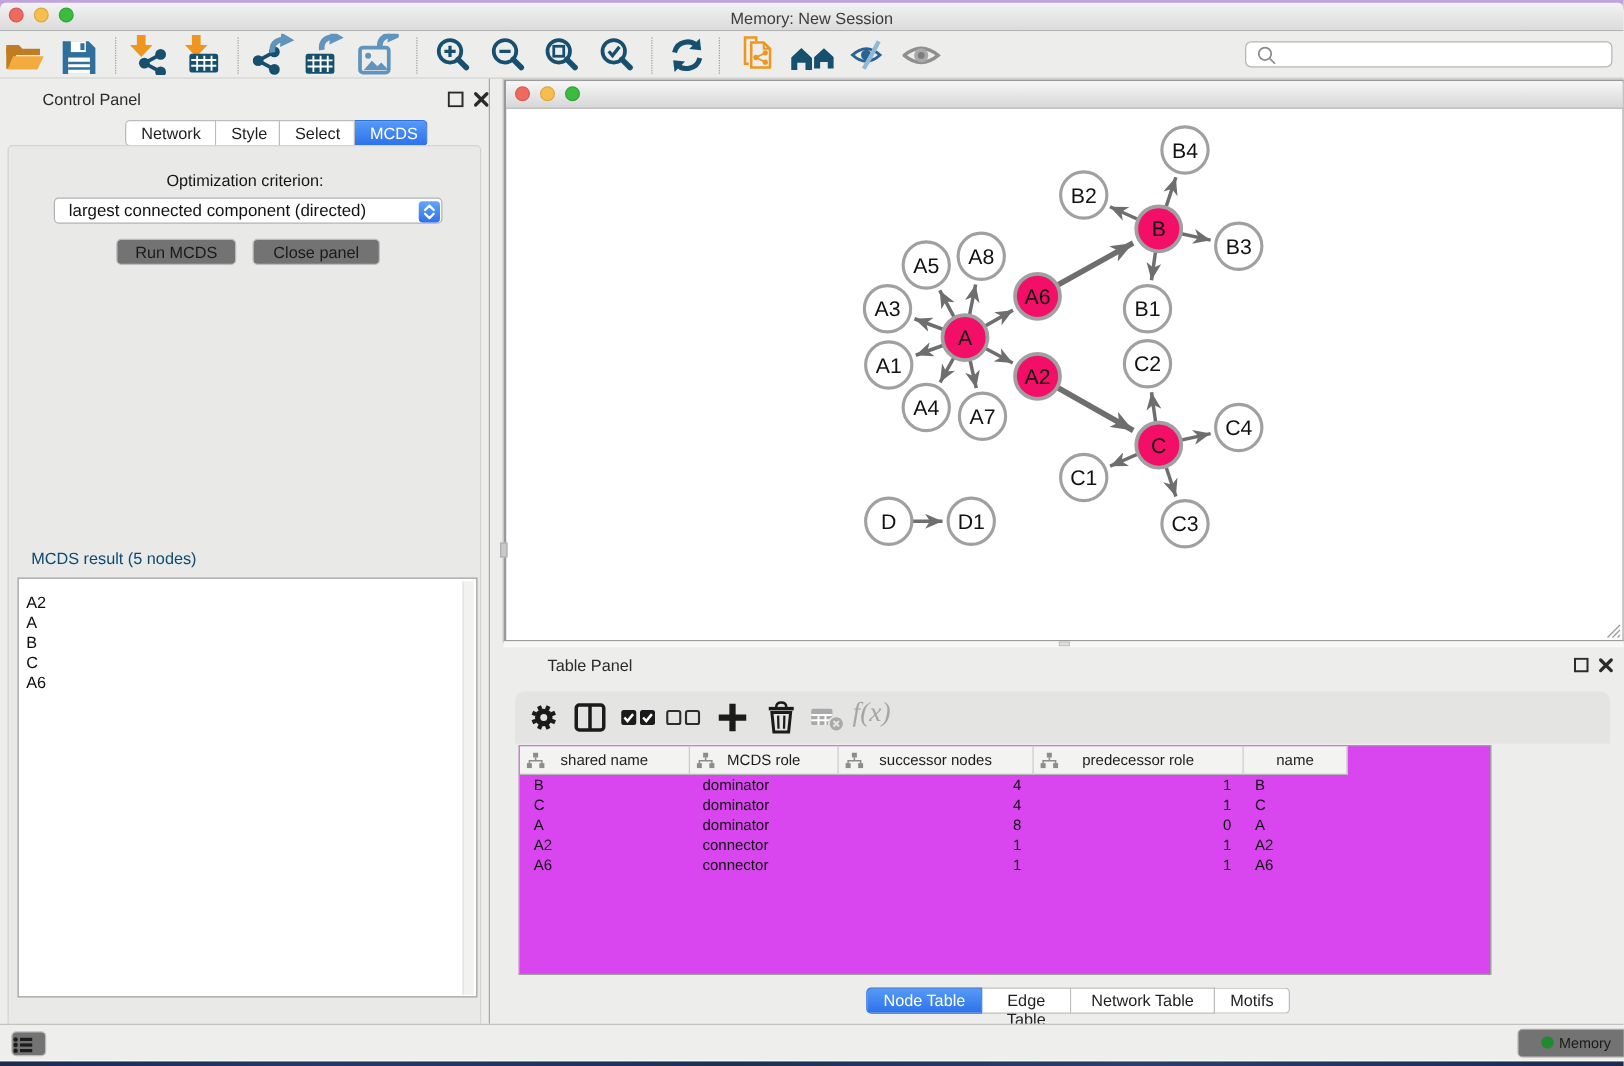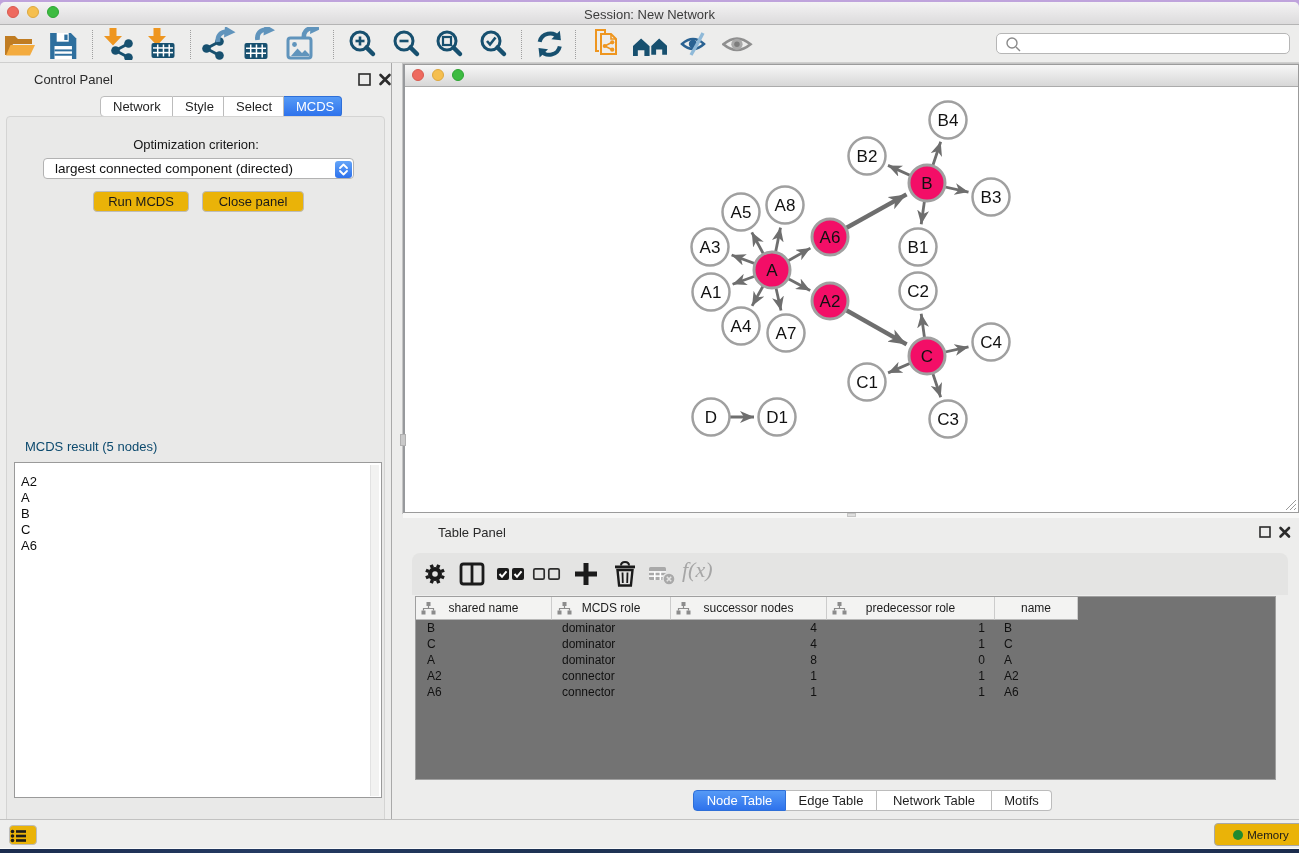--- a/index.html
+++ b/index.html
@@ -23,45 +23,45 @@
 .paneltitle { font-size:13px; color:#2a2a2a;margin-left:21px; }
 
 .seg { display:flex; font-size:13px; color:#1f1f1f;padding-left:22px; }
 .seg span { background:#fff; border:1px solid #bcbcbc; border-left:none; padding:2px 12px 0 12px; height:21px; text-align:center; }
 .seg span:first-child { border-left:1px solid #bcbcbc; border-radius:4px 0 0 4px; }
 .seg span:last-child { border-radius:0 4px 4px 0; }
 .seg span.sel { background:linear-gradient(#559af6,#2e72ec); border-color:#2e6fd8; color:#fff; }
 #innerpanel { left:6px; top:53px; width:379px; height:746px; background:#e9e9e8; border:1px solid #d4d4d3; border-radius:4px; }
 #mcdsfield { left:14px; top:399px; width:368px; height:336px; border:1px solid #9a9a9a; background:#fff; }
 #mcdslegend { left:22px; top:376px; background:#e9e9e8; padding:0 3px; font-size:13px; color:#0c4a6e; }
-.btn { position:absolute; background:#eab308; border:1px solid #bcbcbc; border-radius:4px; font-size:13px; color:#1a1a1a; text-align:center; }
+.btn { position:absolute; background:#737373; border:1px solid #bcbcbc; border-radius:4px; font-size:13px; color:#1a1a1a; text-align:center; }
 
 #gwin { left:403px; top:64px; width:896px; height:449px; background:#fff; border:1px solid #9b9b9b; border-left:2px solid #97999c; outline:1px solid #c4c4c4; }
 #gtitle { left:0; top:0; width:100%; height:22px; background:linear-gradient(#f7f7f7,#d7d7d7); border-bottom:1px solid #ababab; }
 #gtitle .title { width:100%; text-align:center; font-size:13px; color:#2e2e2e; margin-top:4px; }
 
 #tpanel { left:393px; top:518px; width:906px; height:301px; background:#ededec; }
 #ttoolbar { left:19px; top:35px; width:876px; height:42px; background:#e4e4e3; border-radius:8px 8px 0 0; }
-#ttable { left:22px; top:78px; width:861px; height:184px; background:#737373; border:1px solid #9f9f9f; }
+#ttable { left:22px; top:78px; width:778px; height:184px; background:#d946ef; border:1px solid #9f9f9f; }
 .th { position:absolute; top:0; height:23px; background:#f3f3f2; border-right:1px solid #cccccc; border-bottom:1px solid #b7b7b7; font-size:12px; color:#1d1d1d; text-align:center; }
 .td { position:absolute; font-size:12px; color:#111; height:16px; line-height:16px; }
 
 #statusbar { left:0; top:819px; width:1299px; height:29px; background:#eeeeed; border-top:1px solid #c2c2c1; }
 #deskBot { left:0; top:848px; width:1299px; height:5px; border-top:1px solid #fafafa; background:linear-gradient(90deg,#1b2c4e,#243a62 20%,#1d3152 45%,#2b4066 70%,#1a2b4c); }
 svg { display:block; }
 .icon { position:absolute; }
 </style>
 </head>
 <body>
 <div id="deskTop" class="abs"></div>
 <div id="titlebar" class="abs">
   <div class="tl" style="left:7px;background:#ee6a5f;border:0.5px solid #d85a50;"></div>
   <div class="tl" style="left:27px;background:#f5bf4f;border:0.5px solid #dda83e;"></div>
   <div class="tl" style="left:47px;background:#3dbb41;border:0.5px solid #2da534;"></div>
-  <div class="title">Session: New Network</div>
+  <div class="title">Memory: New Session</div>
 </div>
 <div id="toolbar" class="abs">
   <div class="tsep" style="left:92px;"></div>
   <div class="tsep" style="left:190px;"></div>
   <div class="tsep" style="left:333px;"></div>
   <div class="tsep" style="left:521px;"></div>
   <div class="tsep" style="left:575px;"></div>
   <div id="searchbox" class="abs">
       <svg width="18" height="18" style="margin:1px 0 0 7px">
         <circle cx="8" cy="8" r="5" fill="none" stroke="#8a8a8a" stroke-width="1.4"></circle>
@@ -451,21 +451,21 @@
 <div class="td" style="left:500px;top:71px;width:69px;text-align:right;">1</div>
 <div class="td" style="left:588px;top:71px;">A2</div>
 <div class="td" style="left:11px;top:87px;">A6</div>
 <div class="td" style="left:146px;top:87px;">connector</div>
 <div class="td" style="left:330px;top:87px;width:71px;text-align:right;">1</div>
 <div class="td" style="left:500px;top:87px;width:69px;text-align:right;">1</div>
 <div class="td" style="left:588px;top:87px;">A6</div>
     </div>
   <div class="seg abs" style="left:278px;top:272px;">
     <span class="sel" style="width:93px;">Node Table</span>
-      <span style="width:91px;">Edge Table</span>
+      <span style="width:71px;">Edge Table</span>
       <span style="width:115px;">Network Table</span>
       <span style="width:60px;">Motifs</span>
   </div>
 </div>
 <div id="statusbar" class="abs">
   <div class="btn" style="left:9px;top:5px;width:28px;height:20px;">
     <svg width="16" height="14" style="margin-top:3px">
         <g fill="#1c1c1c">
           <circle cx="2.5" cy="2.5" r="1.8"></circle>
           <circle cx="2.5" cy="7" r="1.8"></circle>

